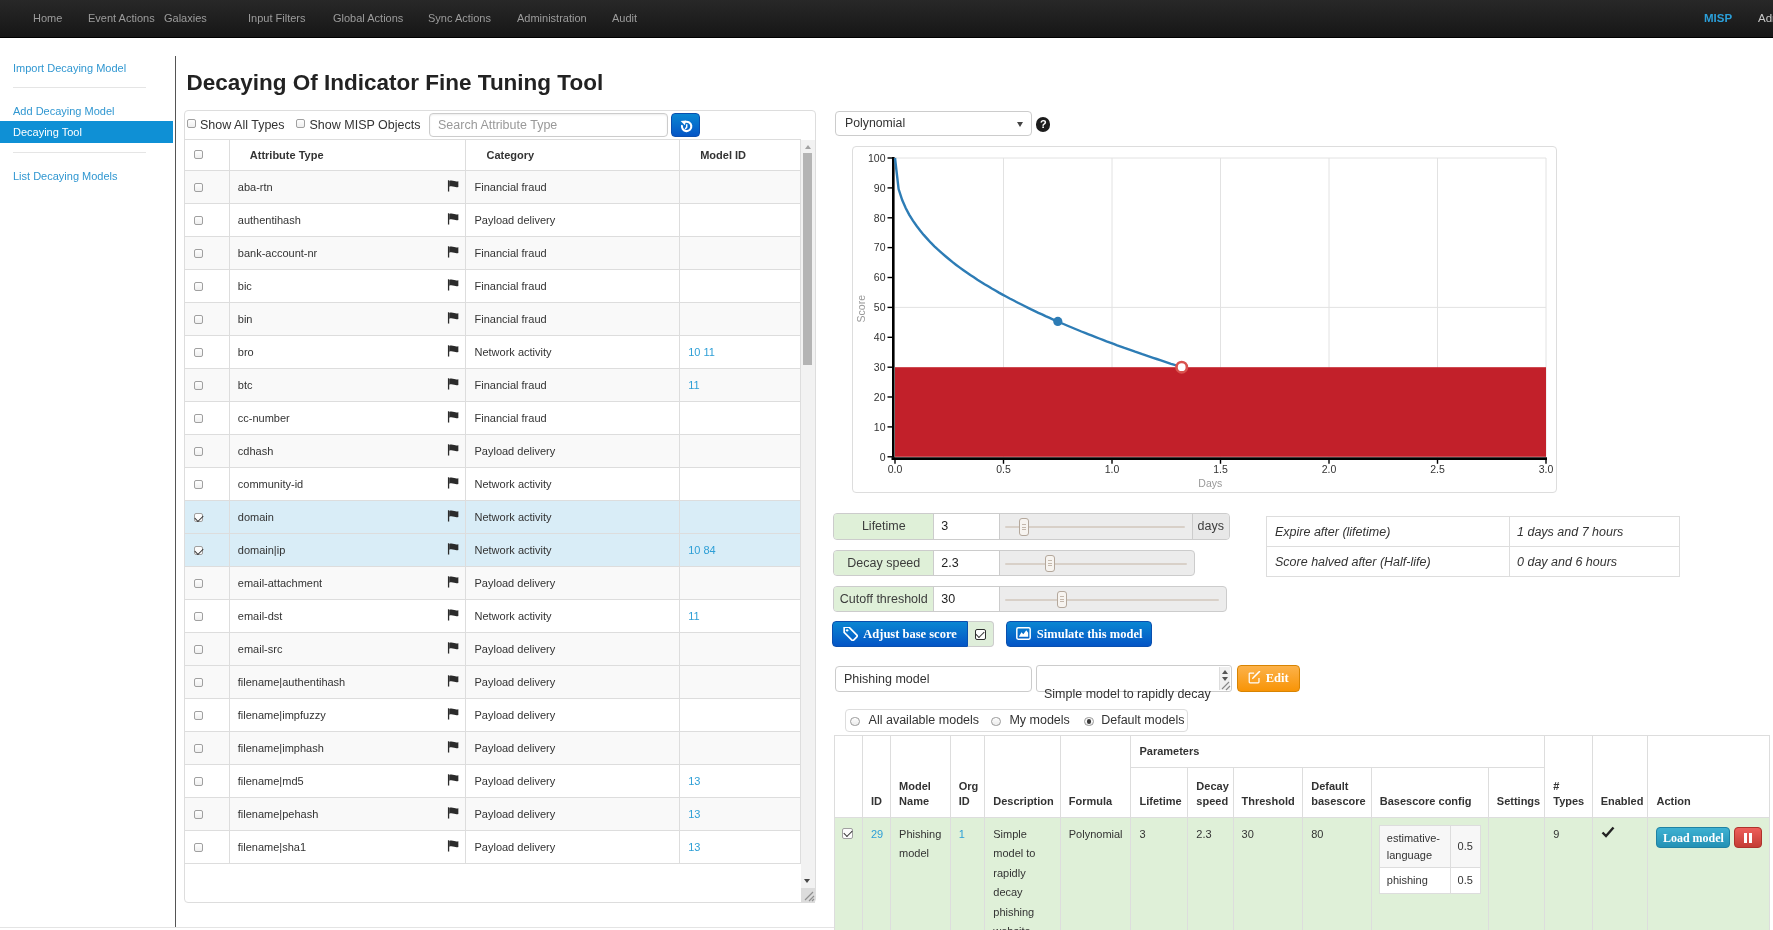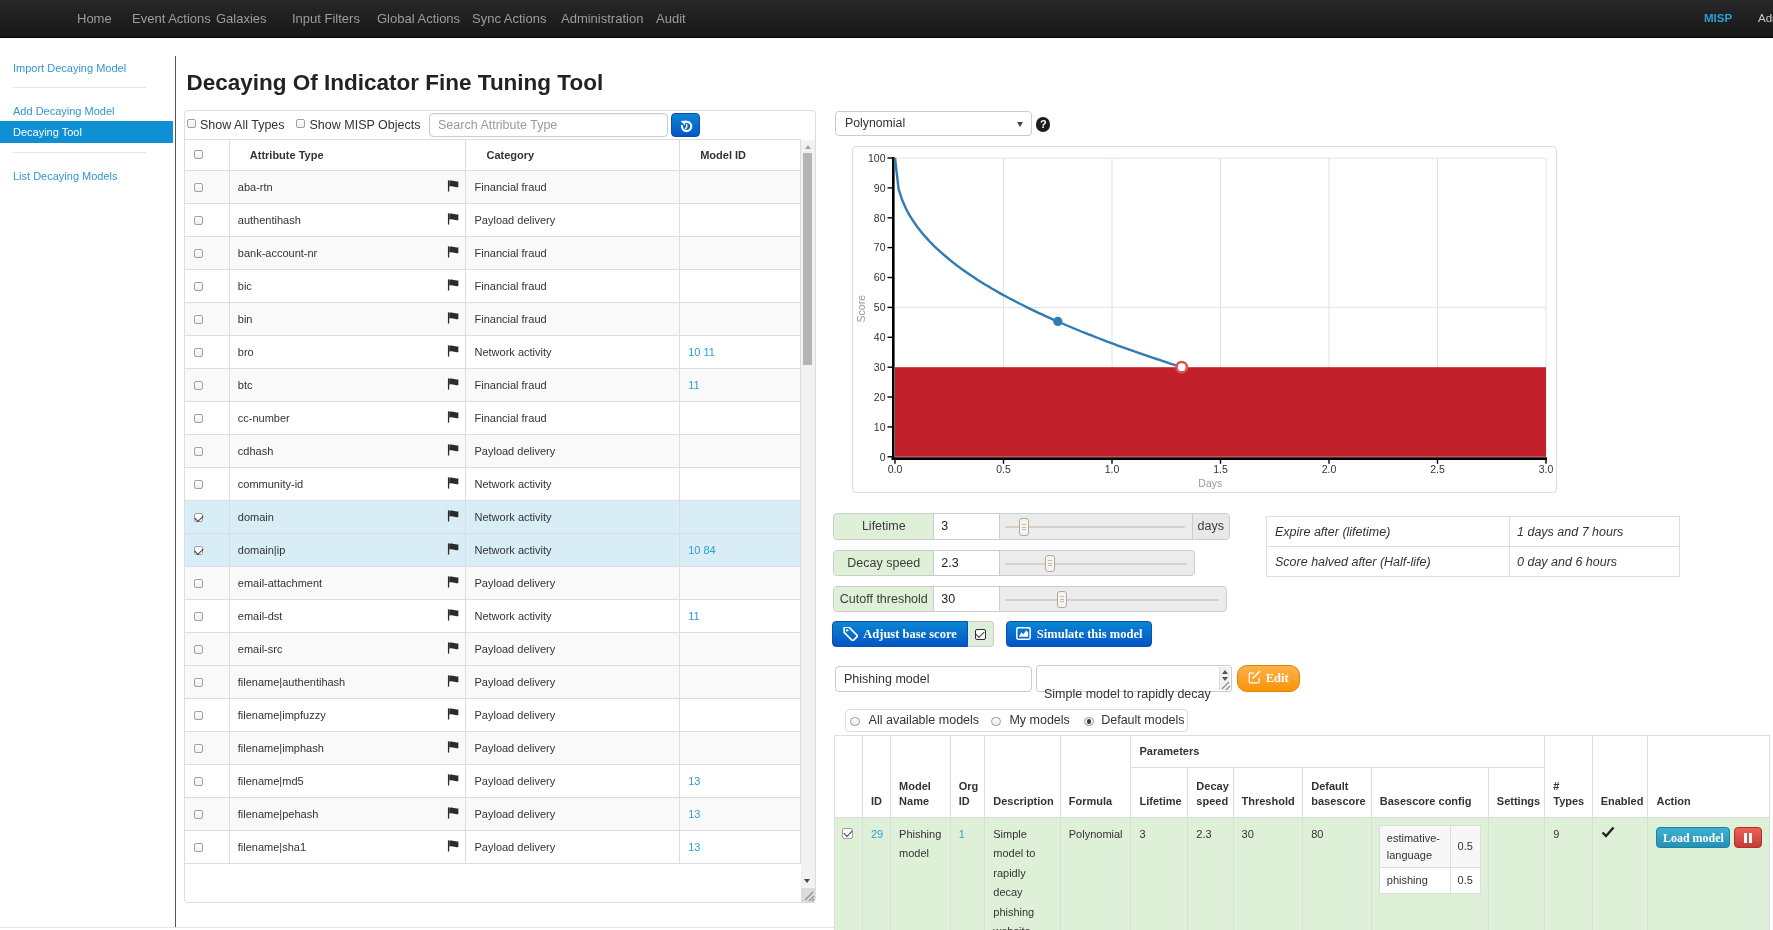--- a/index.html
+++ b/index.html
@@ -3,21 +3,21 @@
 * { margin:0; padding:0; box-sizing:border-box; }
 html,body { width:1773px; height:930px; overflow:hidden; background:#fff;
   font-family:"Liberation Sans",sans-serif; font-size:11px; color:#333; }
 .abs { position:absolute; }
 a { text-decoration:none; }
 .lk { color:#2e9fd6; }
 
 
 #nav { position:absolute; left:0; top:0; width:1773px; height:38px;
   background:linear-gradient(#282828,#161616); border-bottom:1px solid #000; }
-#nav .it { position:absolute; top:0; line-height:37px; color:#9c9c9c; font-size:13px;margin-left:44px; }
+#nav .it { position:absolute; top:0; line-height:37px; color:#9c9c9c; font-size:11px; }
 #misp { position:absolute; left:1704px; top:0; line-height:37px; color:#2b9fd9; font-weight:bold; font-size:11.5px; }
 #adm  { position:absolute; left:1758px; top:0; line-height:37px; color:#c8c8c8; font-size:11.5px; }
 
 
 .side a { color:#3097d1; font-size:11px; }
 .sep { position:absolute; left:13px; width:133px; border-top:1px solid #e5e5e5; }
 #active { position:absolute; left:0; top:121px; width:172.5px; height:22px; background:#0f90d5; color:#fff; line-height:22px; padding-left:13px; font-size:11px; }
 #divider { position:absolute; left:174.5px; top:56px; width:1.6px; height:871.5px; background:#555; }
 
 h1 { position:absolute; left:186.5px; top:69.5px; font-size:22.5px; color:#222; font-weight:bold; font-family:"Liberation Sans"; }
@@ -89,21 +89,21 @@
 table.bt th { font-weight:bold; vertical-align:bottom; padding:8px; line-height:15px; background:#fff; }
 table.bt td { vertical-align:top; padding:7px 8px; line-height:19.5px; background:#dff0d8; }
 table.bt .inner { border-collapse:collapse; margin-top:0.5px; }
 table.bt .inner td { border:1px solid #ddd; background:#fff; padding:4px 7px; line-height:16.5px; vertical-align:middle; } table.bt .inner tr:first-child td { background:#f7f7f7; }
 </style></head>
 <body>
 
 <div id="nav">
     <span class="it" style="left:33px;">Home</span>
     <span class="it" style="left:88px;">Event Actions</span>
-    <span class="it" style="left:172px;">Galaxies</span>
+    <span class="it" style="left:164px;">Galaxies</span>
     <span class="it" style="left:248px;">Input Filters</span>
     <span class="it" style="left:333px;">Global Actions</span>
     <span class="it" style="left:428px;">Sync Actions</span>
     <span class="it" style="left:517px;">Administration</span>
     <span class="it" style="left:612px;">Audit</span>
 <span id="misp">MISP</span>
     <span id="adm">Admin</span>
   </div>
 
 <div class="side">
@@ -498,21 +498,21 @@
   </div>
 <div class="inp" style="left:1036px;top:665px;width:196px;height:26.5px;border-radius:3px;">
   <span style="font-size:12.5px;line-height:16px;padding:4px 0 0 7px;display:block;color:#333;margin-top:16px;">Simple model to rapidly decay</span>
   <div class="abs" style="right:1px;top:1px;bottom:1px;width:11px;background:#f0f0f0;border-left:1px solid #ddd;"></div>
   <div class="tri-up abs" style="right:2.8px;top:4px;border-left-width:3.4px;border-right-width:3.4px;border-bottom-width:4.5px;border-bottom-color:#555;"></div>
   <div class="tri-dn abs" style="right:2.8px;top:10.5px;border-left-width:3.4px;border-right-width:3.4px;border-top-width:4.5px;border-top-color:#555;"></div>
   <svg class="abs" style="right:0;bottom:0;" width="12" height="12">
       <path d="M10 3 L3 10 M11 7 L7 11" stroke="#888" stroke-width="1.1"></path>
     </svg>
 </div>
-<div class="btn btn-w" style="left:1237px;top:664.8px;width:62.5px;height:26.8px;line-height:25.5px;border-radius:10px;">
+<div class="btn btn-w" style="left:1237px;top:664.8px;width:62.5px;height:26.8px;line-height:25.5px;">
   <svg width="13" height="13" viewBox="0 0 16 16" style="vertical-align:-2px;margin-right:5px;">
       <path fill="none" stroke="#fff" stroke-width="1.5" d="M13.5 8.5v5a1 1 0 0 1-1 1h-10a1 1 0 0 1-1-1v-10a1 1 0 0 1 1-1h5"></path>
       <path fill="#fff" d="M6.5 9.5 L13 3 l1.8-1.8 a.9.9 0 0 0-1.3-1.3l-8 8 -.7 2.3z"></path>
     </svg>Edit</div>
 
 <div id="radios">
   <div class="radio" style="left:4.3px;"></div>
     <span class="rlab" style="left:22.6px;">All available models</span>
   <div class="radio" style="left:145.2px;"></div>
     <span class="rlab" style="left:163.4px;">My models</span>

